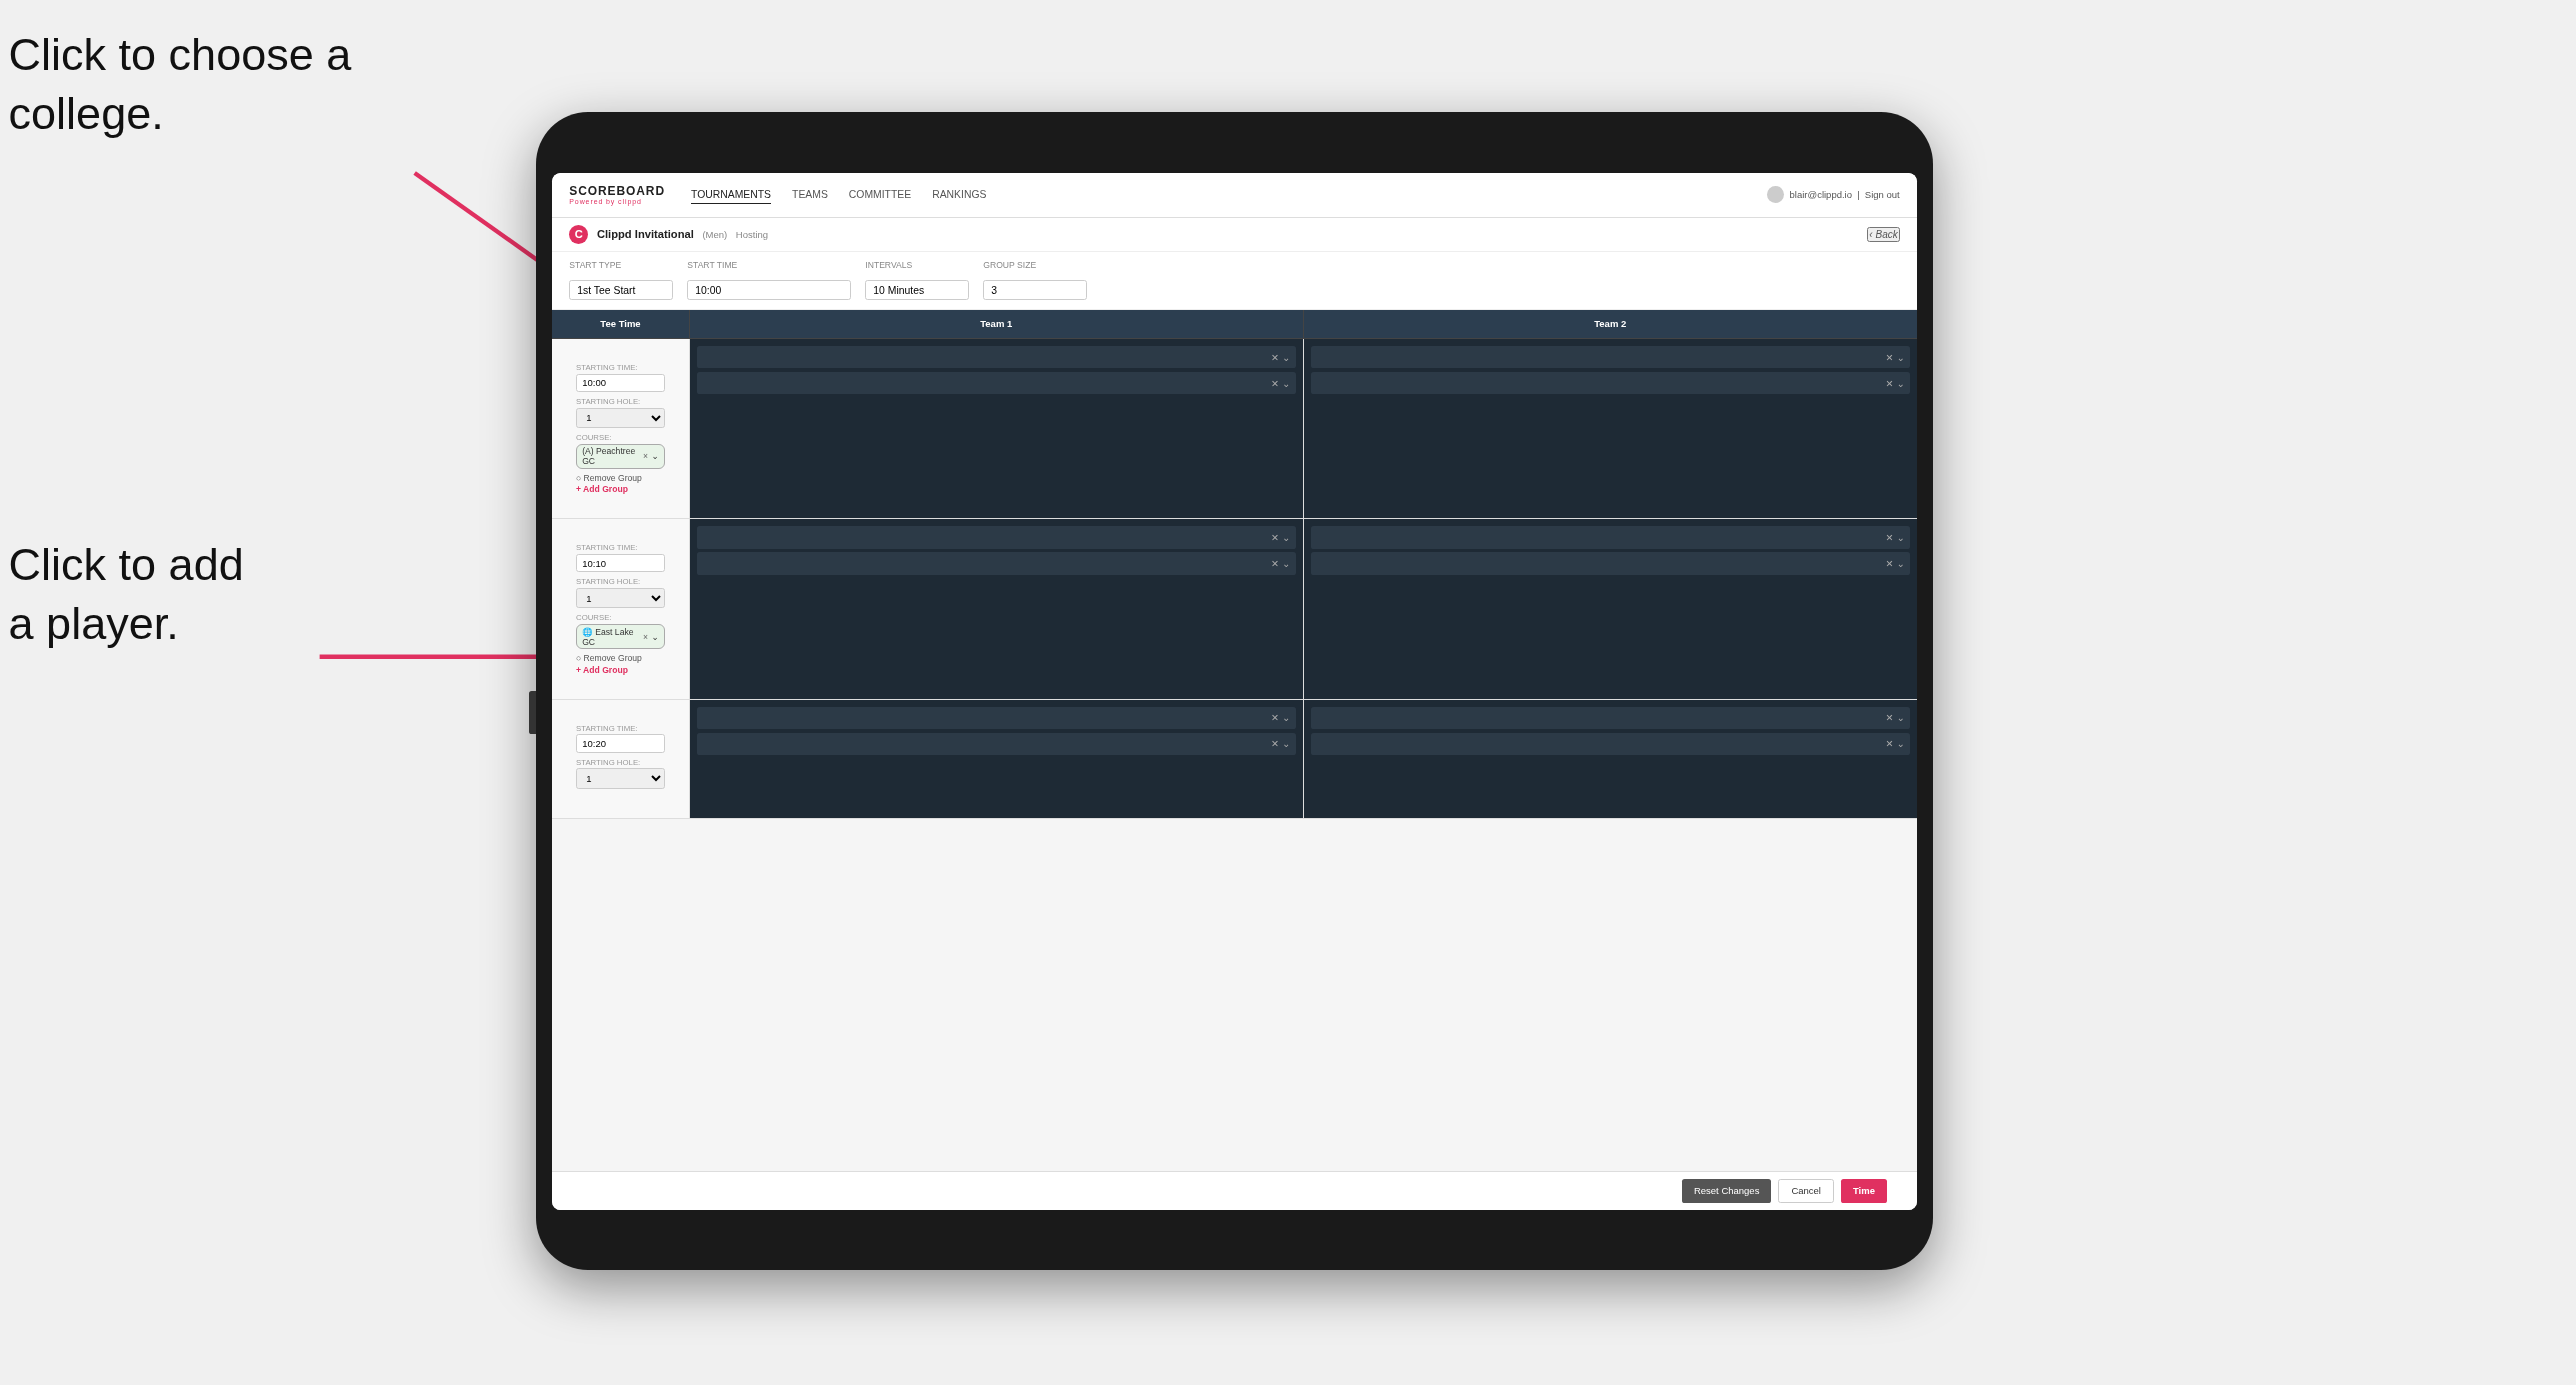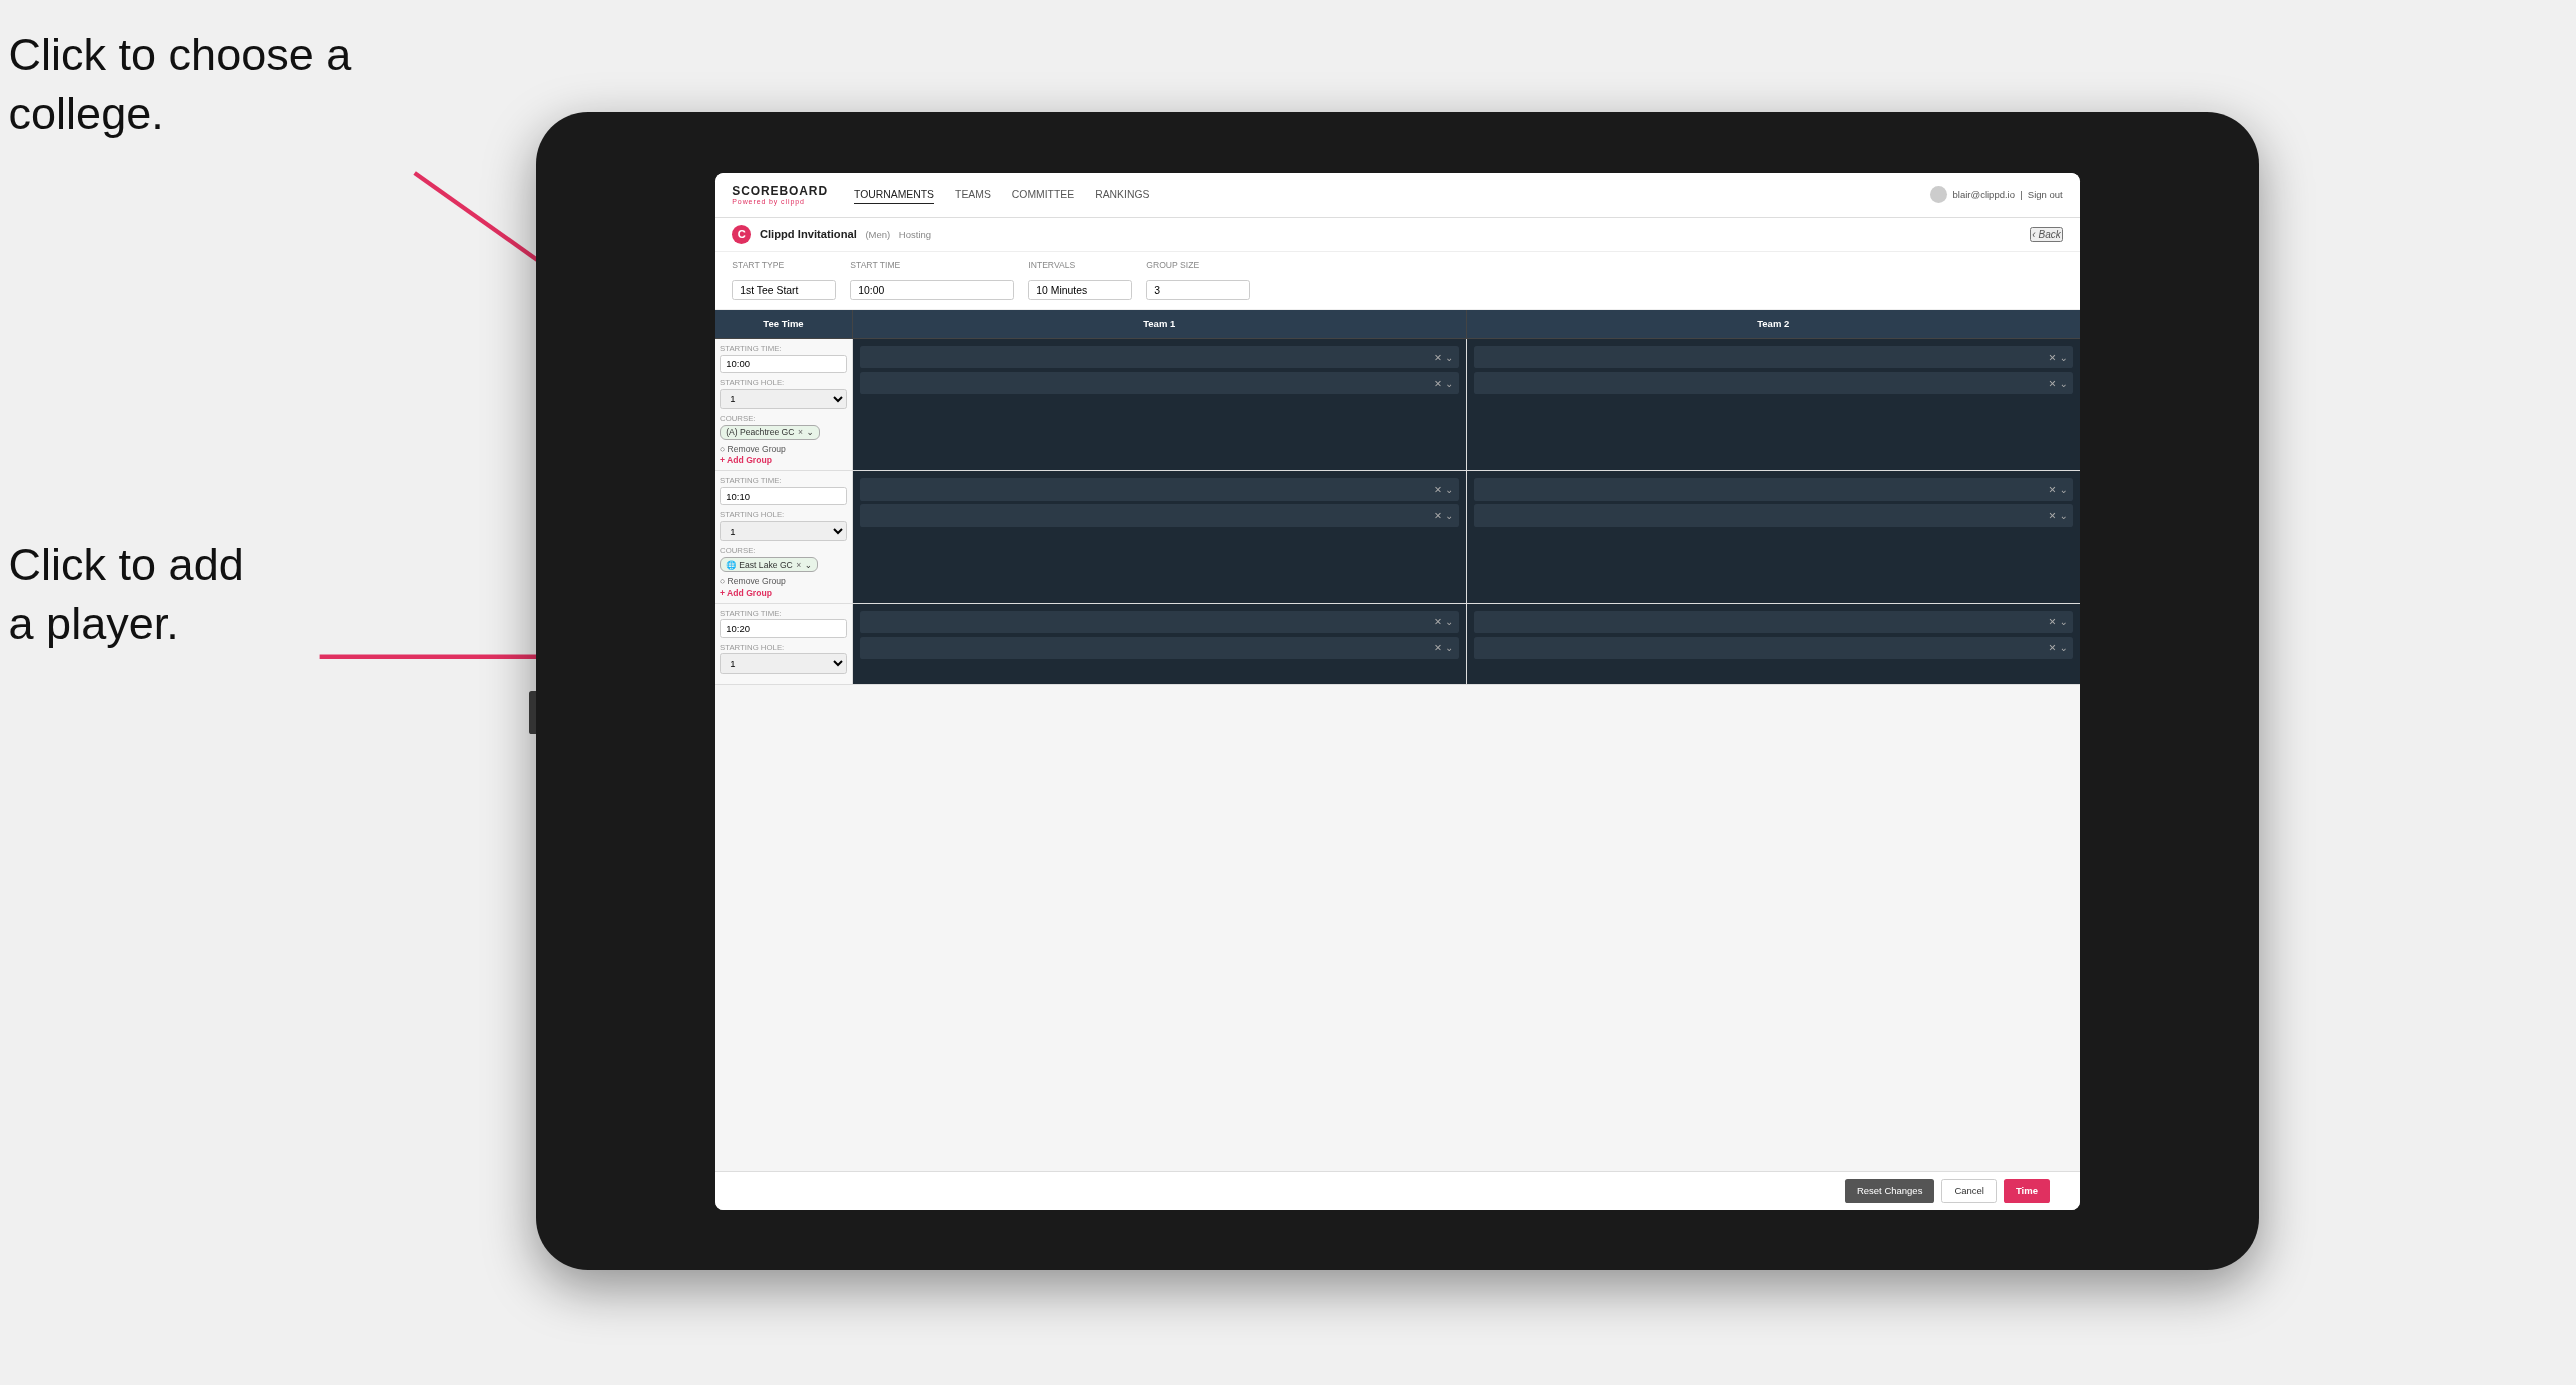--- a/index.html
+++ b/index.html
@@ -30,21 +30,21 @@
       width: 2576px;
       height: 1386px;
       pointer-events: none;
     }
 
     
     .tablet-frame {
       position: absolute;
       top: 112px;
       left: 536px;
-      width: 1723px;
+      width: 1397px;
       height: 1158px;
       background: #1a1a1a;
       border-radius: 52px;
       box-shadow: 0 17.3px 52px rgba(0,0,0,0.4);
       display: flex;
       align-items: center;
       justify-content: center;
     }
 
     .tablet-screen {
@@ -218,21 +218,21 @@
 
     
     .tee-row {
       display: grid;
       grid-template-columns: 138px 1fr 1fr;
       border-bottom: 0.9px solid #ddd;
       background: #fff;
     }
 
     .tee-left {
-      padding: 5px;
+      padding: 24px;
       background: #f8f8f8;
       border-right: 0.9px solid #ddd;
       font-size: 8.6px;
       color: #444;
     }
     .tee-left label {
       display: block;
       font-size: 7.8px;
       color: #999;
       text-transform: uppercase;

